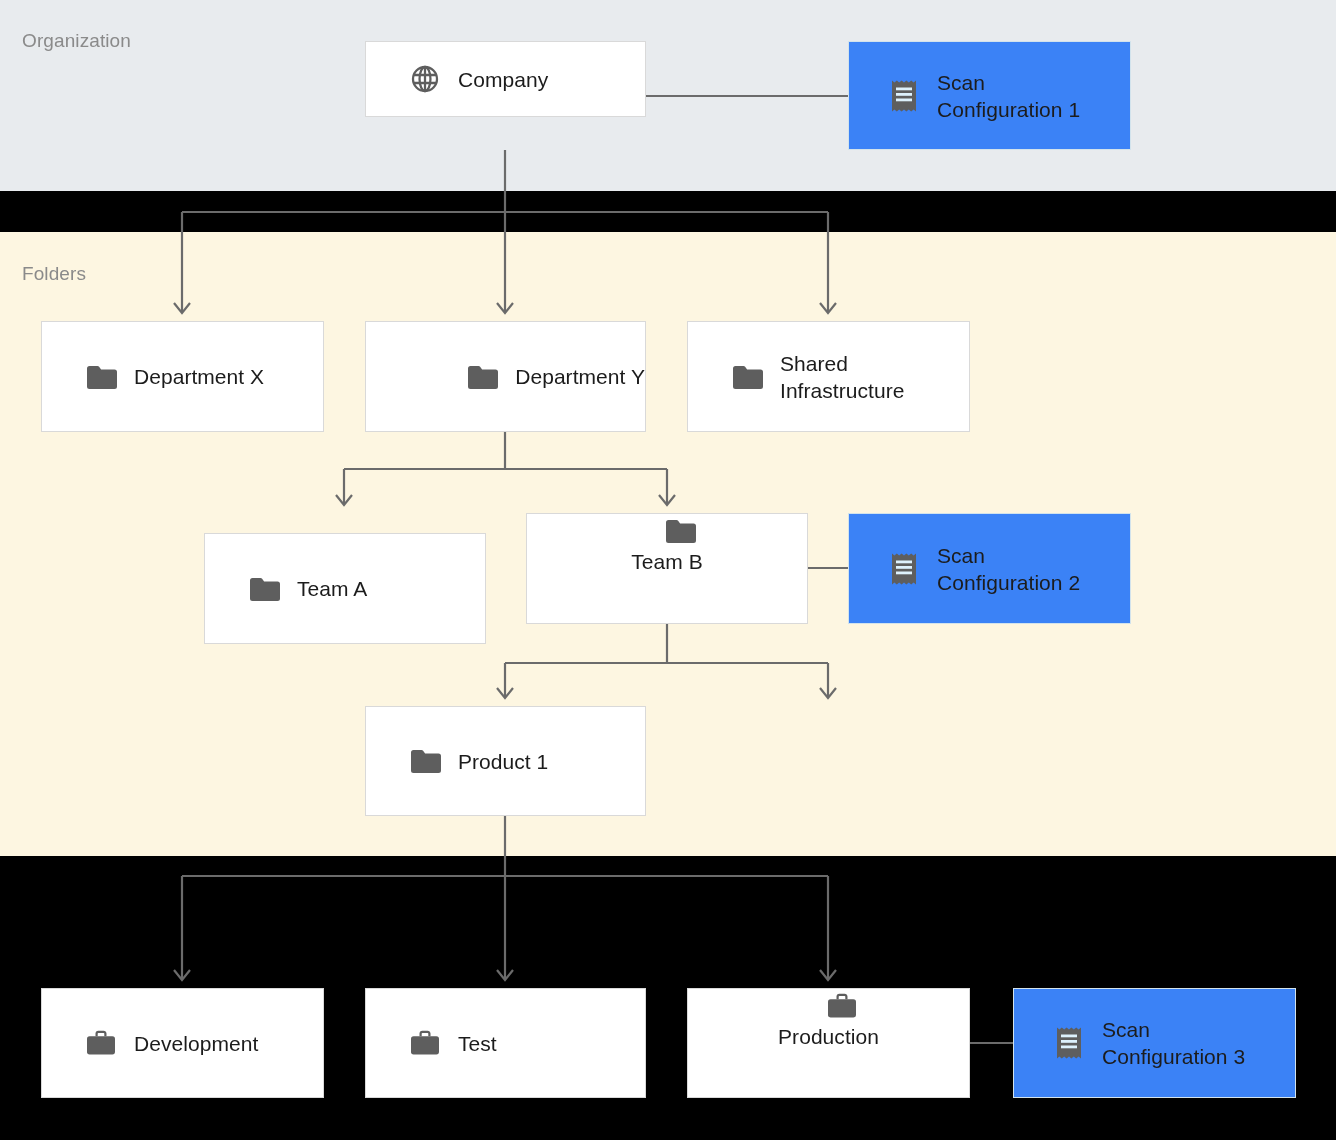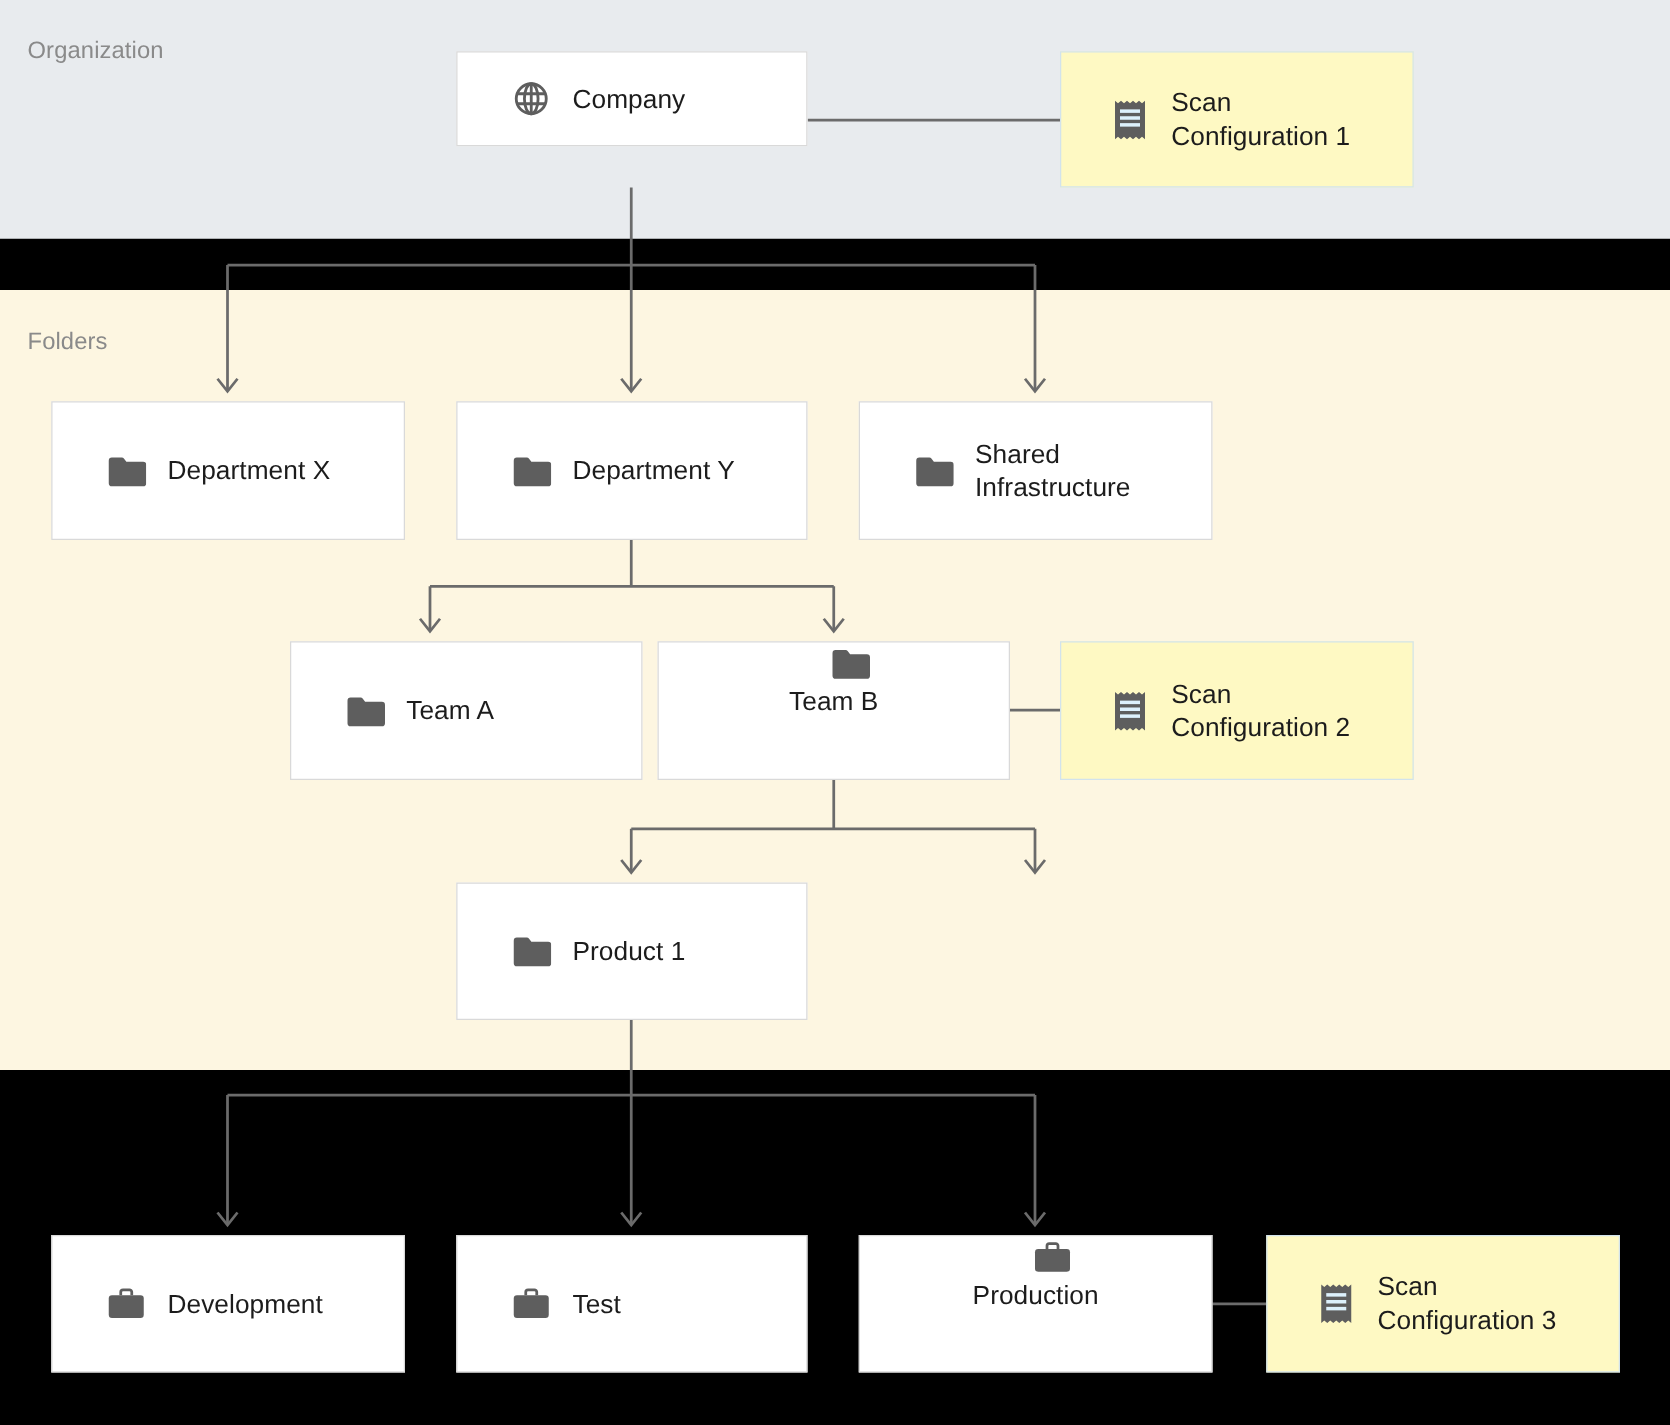--- a/index.html
+++ b/index.html
@@ -62,21 +62,21 @@
   
   .node {
     position: absolute;
     display: flex;
     align-items: center;
     background: #ffffff;
     border: 1px solid #d9d9d9;
     padding-left: 0;
   }
   .node.scan {
-    background: #fef9c3;
+    background: #3b82f6;
     border: 1px solid #d2e3ec;
   }
   .node-icon {
     flex: 0 0 auto;
     display: flex;
     align-items: center;
     justify-content: center;
     width: 34px;
     height: 34px;
     margin-left: 42px;
@@ -91,24 +91,24 @@
     letter-spacing: 0.05px;
   }
 
   .icon-svg { display: block; }
 
   
   #node-company            { left: 365px;  top: 41px;   width: 281px; height: 76px; }
   #node-scan1              { left: 848px;  top: 41px;   width: 283px; height: 109px; }
 
   #node-department-x       { left: 41px;   top: 321px;  width: 283px; height: 111px; }
-  #node-department-y       { left: 365px;  top: 321px;  width: 281px; height: 111px; }
+  #node-department-y       { left: 365px;  top: 321px;  width: 281px; height: 111px; justify-content: flex-end; }
   #node-shared-infra       { left: 687px;  top: 321px;  width: 283px; height: 111px; }
 
-  #node-team-a             { left: 204px;  top: 513px;  width: 282px; height: 111px; margin-left: 28px; }
+  #node-team-a             { left: 204px;  top: 533px;  width: 282px; height: 111px; }
   #node-team-b             { left: 526px;  top: 513px;  width: 282px; height: 111px; flex-direction: column; }
   #node-scan2              { left: 848px;  top: 513px;  width: 283px; height: 111px; }
 
   #node-product-1          { left: 365px;  top: 706px;  width: 281px; height: 110px; }
   #node-product-2          { left: 687px;  top: 706px;  width: 283px; height: 110px; }
 
   #node-development        { left: 41px;   top: 988px;  width: 283px; height: 110px; }
   #node-test               { left: 365px;  top: 988px;  width: 281px; height: 110px; }
   #node-production         { left: 687px;  top: 988px;  width: 283px; height: 110px; flex-direction: column; }
   #node-scan3              { left: 1013px; top: 988px;  width: 283px; height: 110px; }

